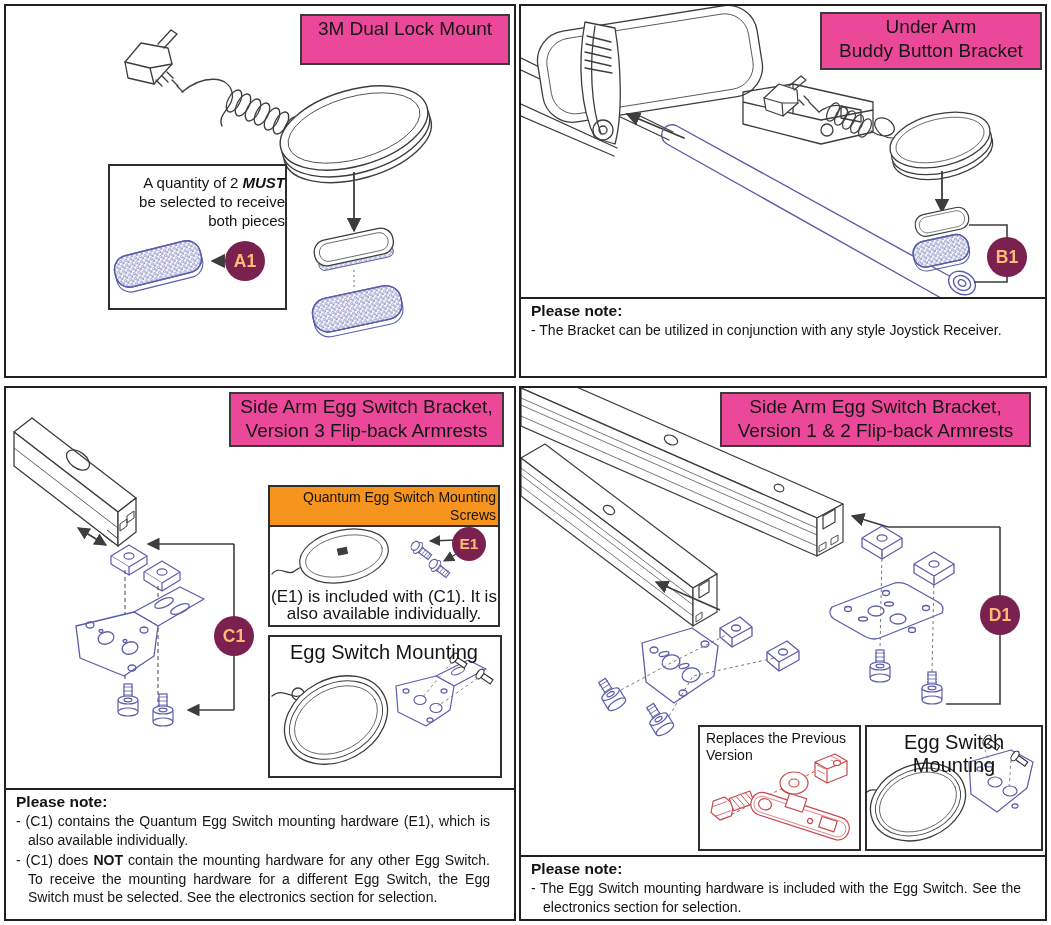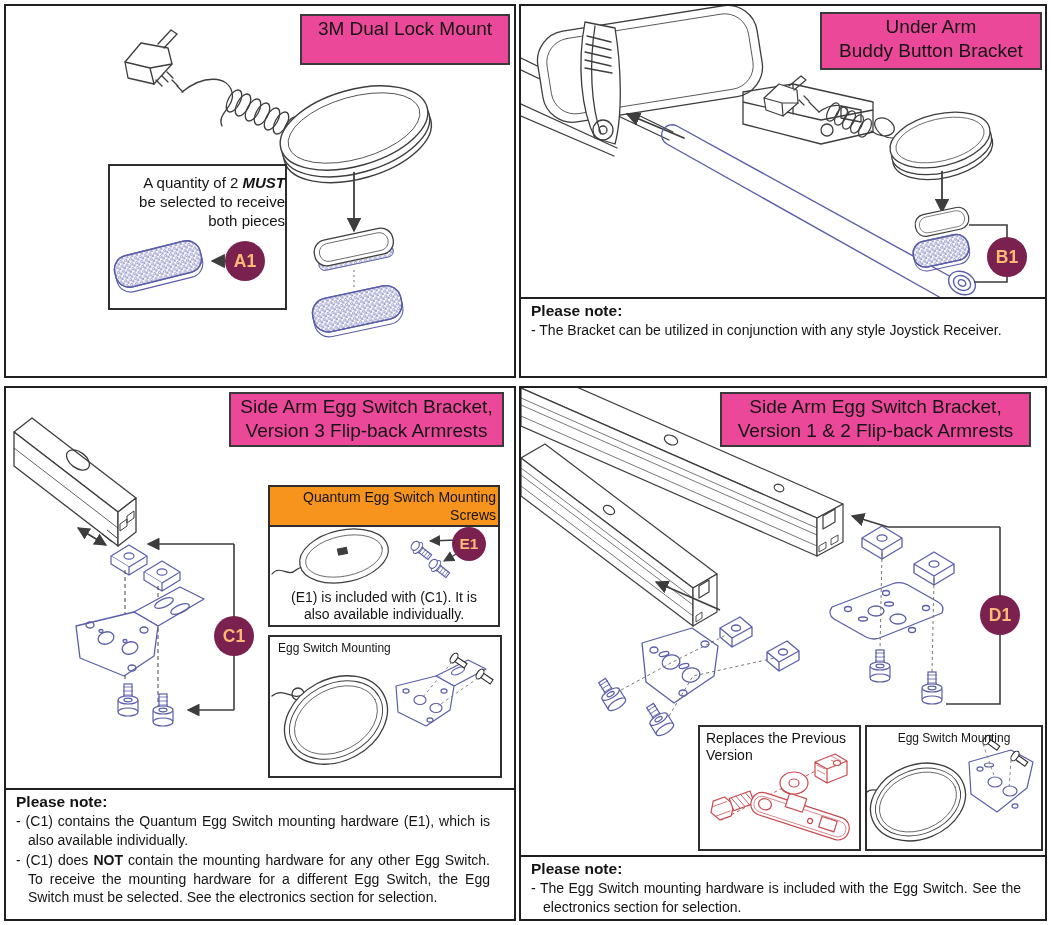--- a/index.html
+++ b/index.html
@@ -17,25 +17,25 @@
   .bi{font-weight:bold;font-style:italic}
   .b{font-weight:bold}
   .pnote{position:absolute;left:0;right:0;bottom:0;border-top:2.5px solid #202020;box-sizing:border-box;
          padding:3px 24px 0 10px;background:#fff}
   .pnote h4{margin:0 0 1px 0;font-size:15.5px}
   .pnote p{margin:0 0 2px 0;font-size:14px;line-height:18.5px;text-align:justify;
            padding-left:12px;text-indent:-12px}
   .subbox{position:absolute;border:2px solid #2e2e2e;box-sizing:border-box}
   .subbox .hdr{background:#F7941E;border-bottom:2px solid #2e2e2e;text-align:right;
                font-size:14px;line-height:18px;padding:1px 2px}
-  .subbox .lbl{font-size:12px;padding:4px 8px}
+  .subbox .lbl{font-size:20px;padding:4px 20px}
   .subbox .lbl-c{text-align:center}
   .subbox .lbl-sm{font-size:14px;line-height:17px;padding:3px 6px}
   .subbox .cap{position:absolute;left:0;right:0;bottom:3px;text-align:center;
-               font-size:14px;line-height:16.5px}
+               font-size:17px;line-height:16.5px}
 </style>
 </head>
 <body>
 
 <section class="panel" style="left:4px;top:4px;width:512px;height:374px">
   <svg class="art" width="507" height="369" viewBox="0 0 507 369">
     <defs>
       <marker id="tl-ah" viewBox="0 0 10 10" refX="9" refY="5" markerWidth="8" markerHeight="8" orient="auto-start-reverse">
         <path d="M0,0 L10,5 L0,10 Z" fill="#3d3d3d"></path>
       </marker>

